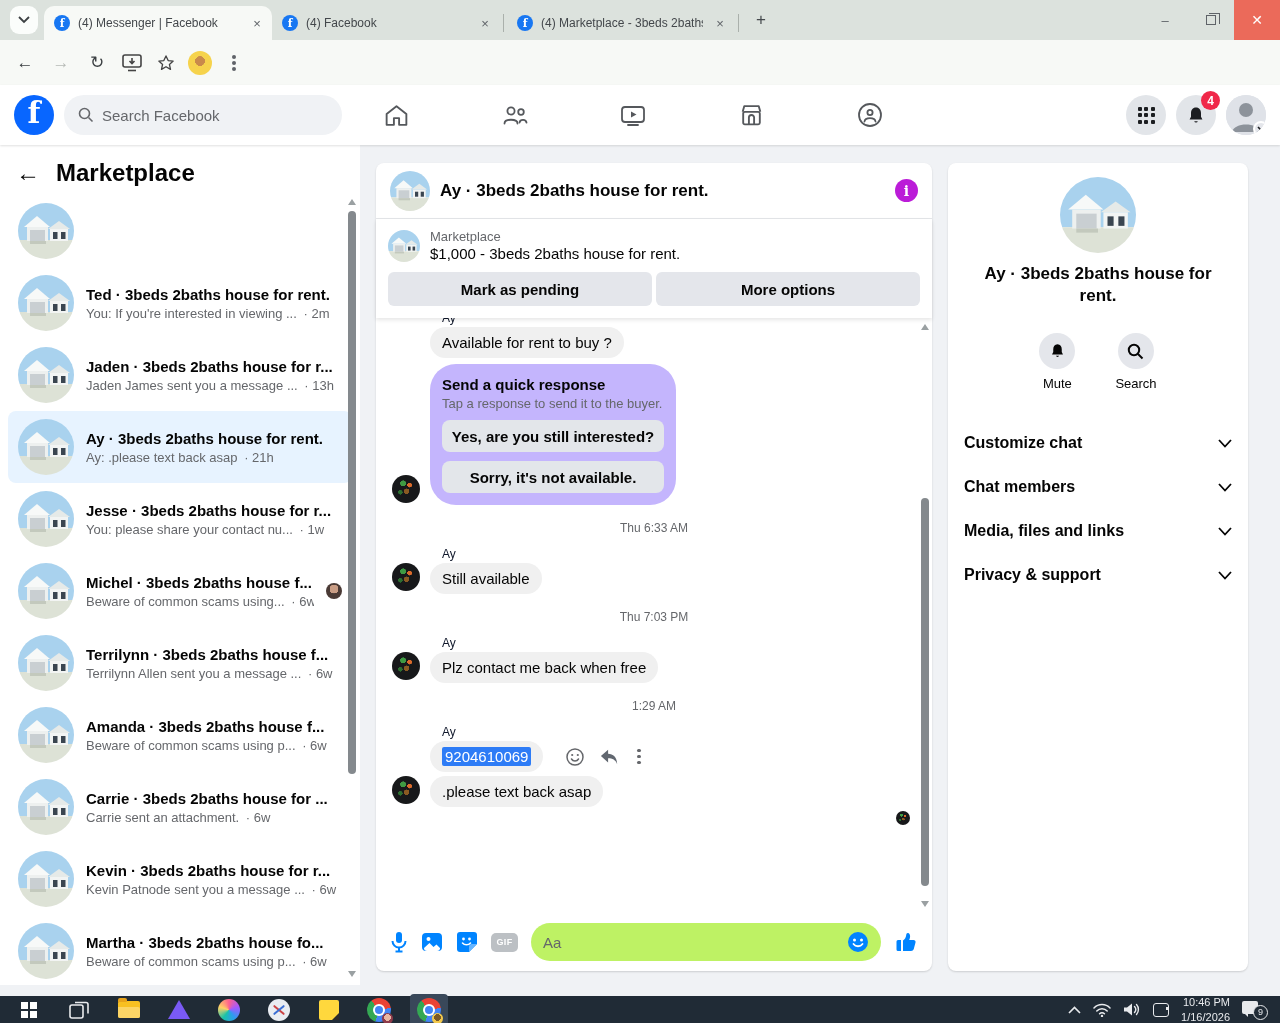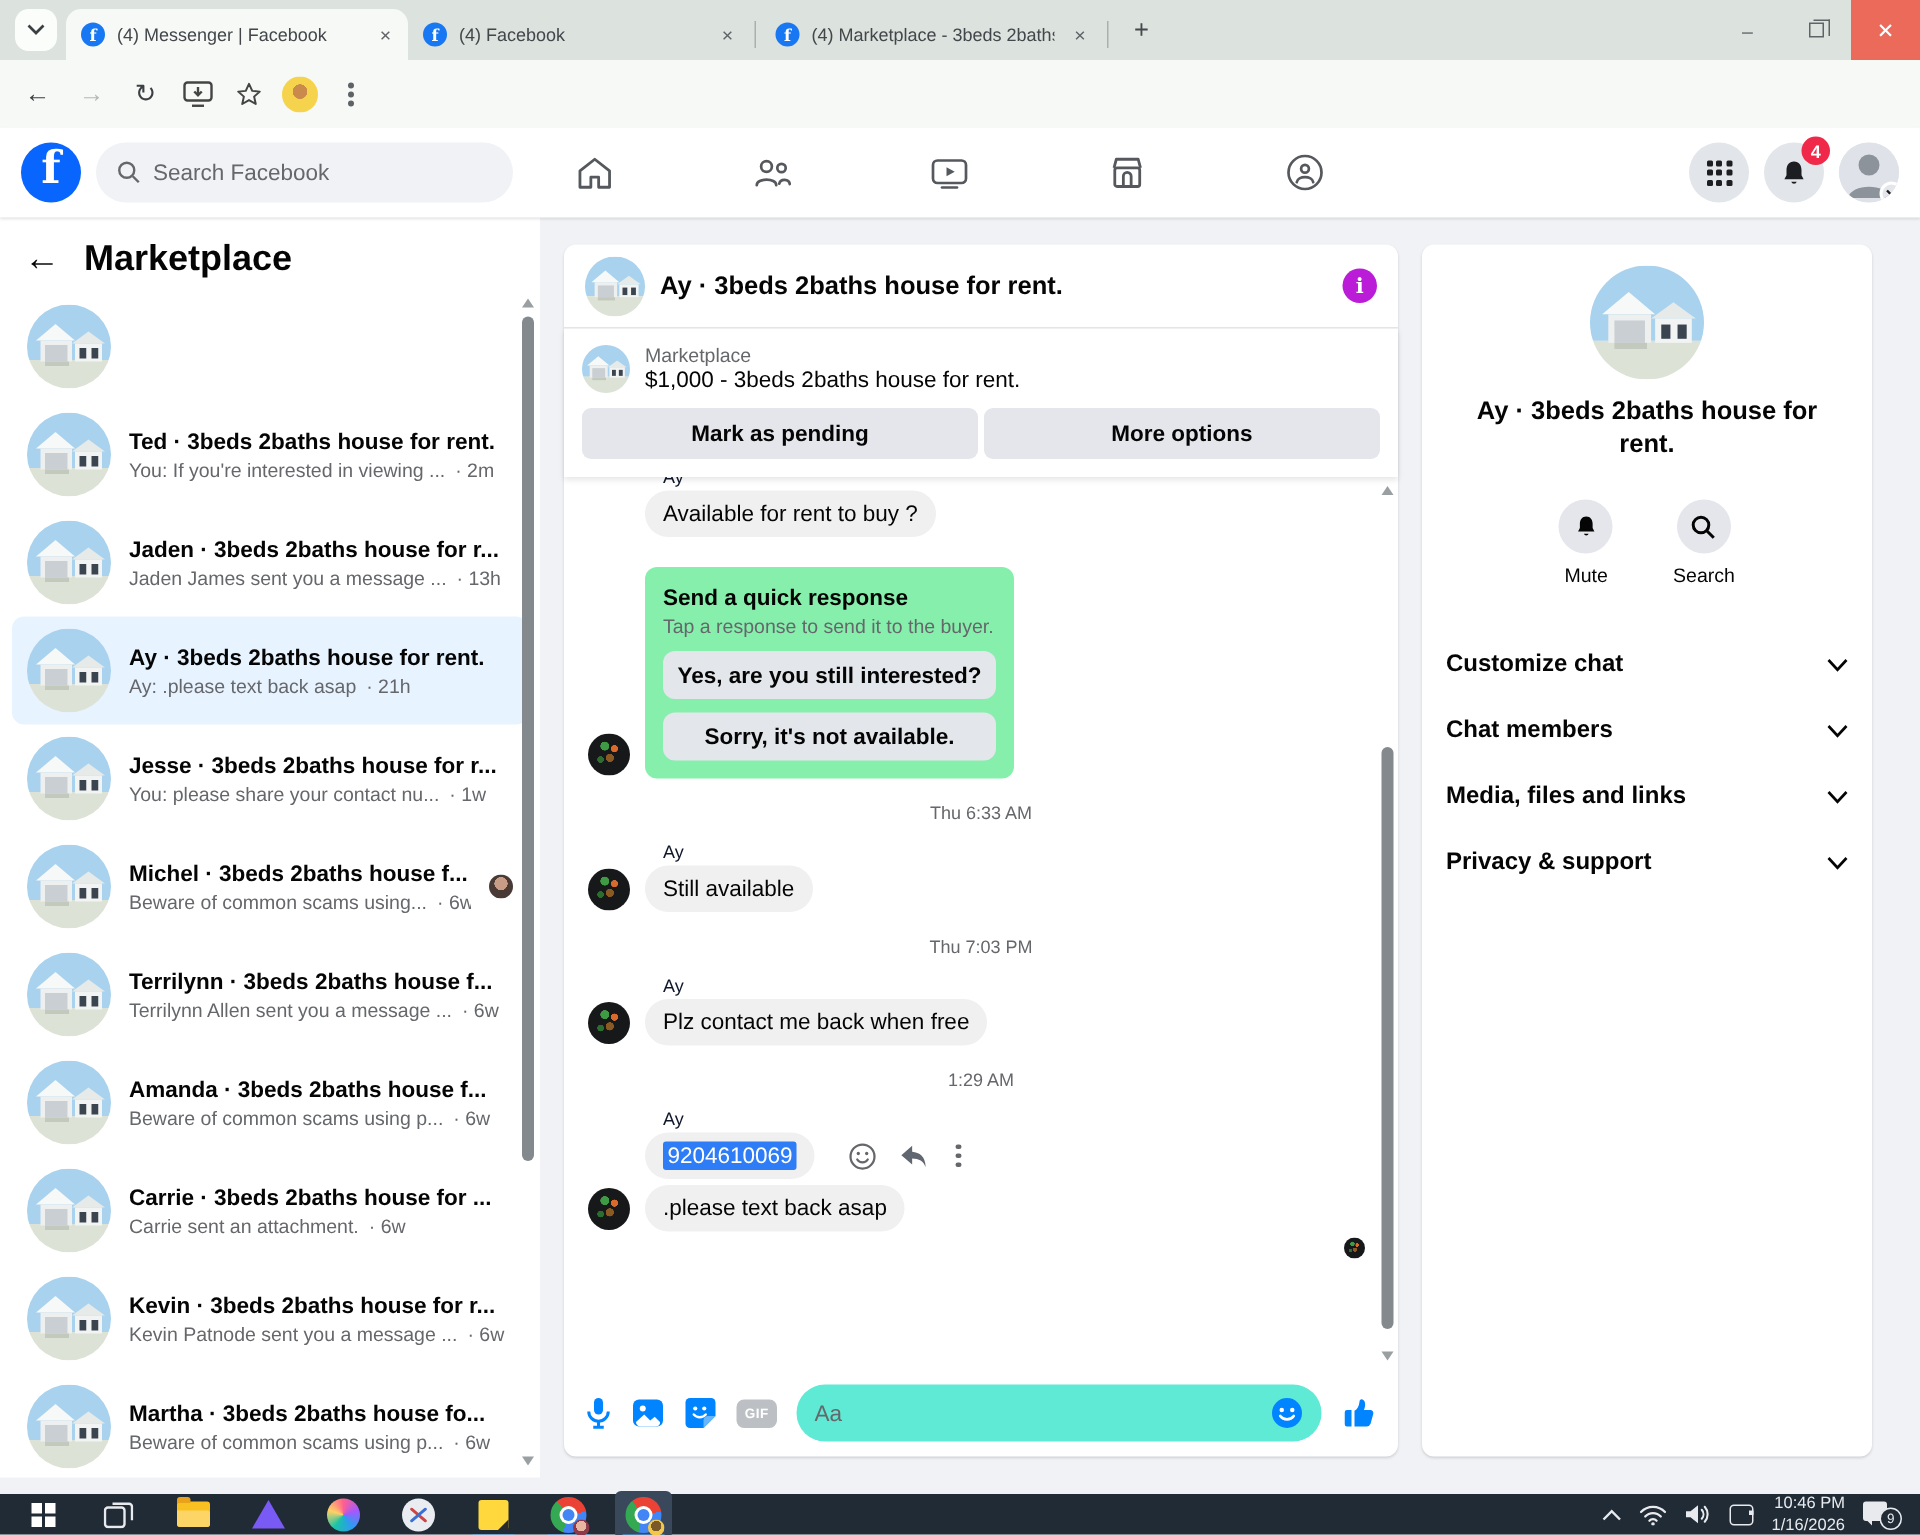--- a/index.html
+++ b/index.html
@@ -93,39 +93,39 @@
   .banner-top { display:flex; gap:10px; align-items:center; }
   .av32 { width:32px; height:32px; border-radius:50%; overflow:hidden; flex:none; }
   .bn-label { font-size:13px; color:#65676b; }
   .bn-price { font-size:15px; color:#050505; margin-top:1px; }
   .banner-btns { display:flex; gap:4px; margin-top:10px; }
   .bn-btn { flex:1; height:34px; border:none; border-radius:6px; background:#e4e6eb; font-size:15px; font-weight:600; color:#050505; font-family:inherit; }
 
   .messages { flex:1; position:relative; overflow:hidden; padding:0 16px; }
   .sender { font-size:12px; color:#0f172a; margin:12px 0 2px 50px; }
   .sender.clip { margin-top:-7px; }
-  .mrow { display:flex; align-items:center; gap:10px; }
+  .mrow { display:flex; align-items:flex-start; gap:10px; }
   .av28 { width:28px; height:28px; border-radius:50%; overflow:hidden; flex:none; }
   .bubble { background:#f0f0f0; border-radius:18px; padding:7px 12px; font-size:15px; color:#050505; width:fit-content; }
   .indent { margin-left:38px; }
   .time { font-size:12px; color:#65676b; text-align:center; margin:16px 0 2px; }
-  .qcard { width:246px; background:#86efac; border-radius:8px; padding:12px; margin-top:20px; }
+  .qcard { width:246px; background:#c4b5fd; border-radius:26px; padding:12px; margin-top:6px; }
   .q-title { font-size:15px; font-weight:bold; color:#050505; }
   .q-sub { font-size:13px; color:#65676b; margin-top:3px; }
   .q-btn { display:block; width:100%; height:32px; margin-top:9px; border:none; border-radius:8px; background:#e3e6ea; font-size:15px; font-weight:600; color:#050505; font-family:inherit; }
   .sel { background:#2e7cf6; color:#fff; padding:1px 3px; border-radius:2px; }
   .msg-actions { display:flex; align-items:center; gap:14px; margin-left:12px; color:#65676b; }
   .kebab-msg { width:3.5px; height:3.5px; background:#65676b; border-radius:50%; box-shadow:0 6px 0 #65676b, 0 -6px 0 #65676b; margin:0 4px; }
   .seen-row { display:flex; justify-content:flex-end; padding:4px 6px 0 0; }
   .av14 { width:14px; height:14px; border-radius:50%; overflow:hidden; }
 
   .composer { height:58px; display:flex; align-items:center; gap:13px; padding:0 14px; }
   .cmp-ic { flex:none; display:grid; place-items:center; }
   .gifbox { width:27px; height:19px; background:#bcc0c4; border-radius:5px; color:#fff; font-size:9px; font-weight:bold; display:grid; place-items:center; letter-spacing:.3px; }
-  .cmp-input { flex:1; height:38px; background:#5eead4; border-radius:19px; display:flex; align-items:center; padding:0 12px; gap:8px; }
+  .cmp-input { flex:1; height:38px; background:#bef264; border-radius:19px; display:flex; align-items:center; padding:0 12px; gap:8px; }
   .cmp-input input { flex:1; border:none; outline:none; background:transparent; font-size:15px; color:#050505; font-family:inherit; }
   .cmp-input input::placeholder { color:#65676b; }
 
   
   .rpanel { position:absolute; left:948px; width:300px; top:18px; bottom:14px; background:#fff; border-radius:8px; box-shadow:0 1px 2px rgba(0,0,0,.15); overflow:hidden; }
   .rp-av { width:76px; height:76px; border-radius:50%; overflow:hidden; margin:14px auto 10px; }
   .rp-title { text-align:center; font-size:17px; font-weight:bold; color:#050505; padding:0 34px; line-height:1.3; }
   .rp-actions { display:flex; justify-content:center; gap:40px; margin-top:26px; }
   .rp-act { display:flex; flex-direction:column; align-items:center; gap:7px; }
   .rp-circle { width:36px; height:36px; border-radius:50%; background:#e4e6eb; display:grid; place-items:center; }

